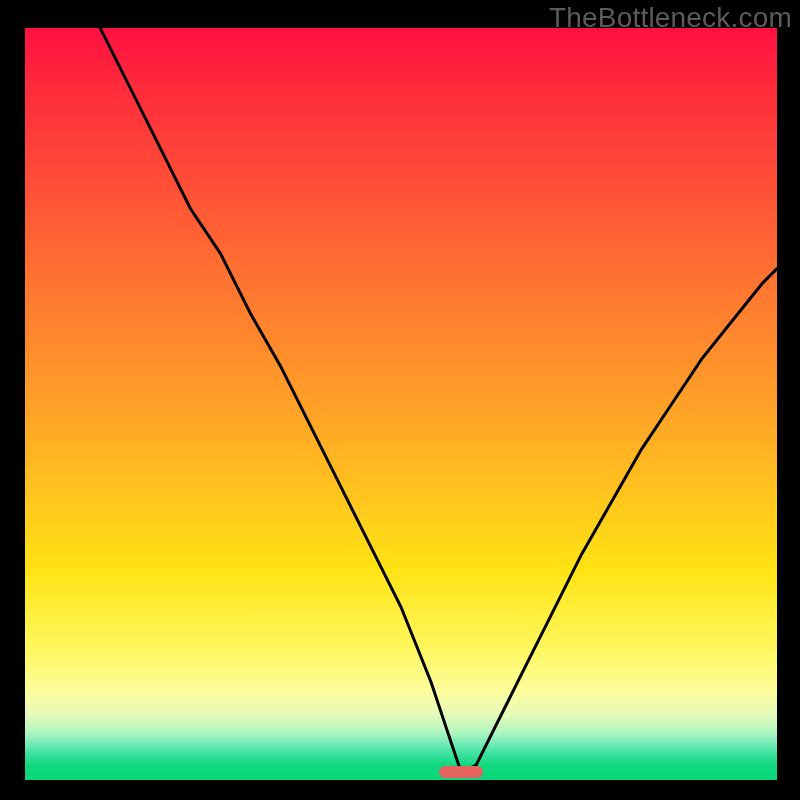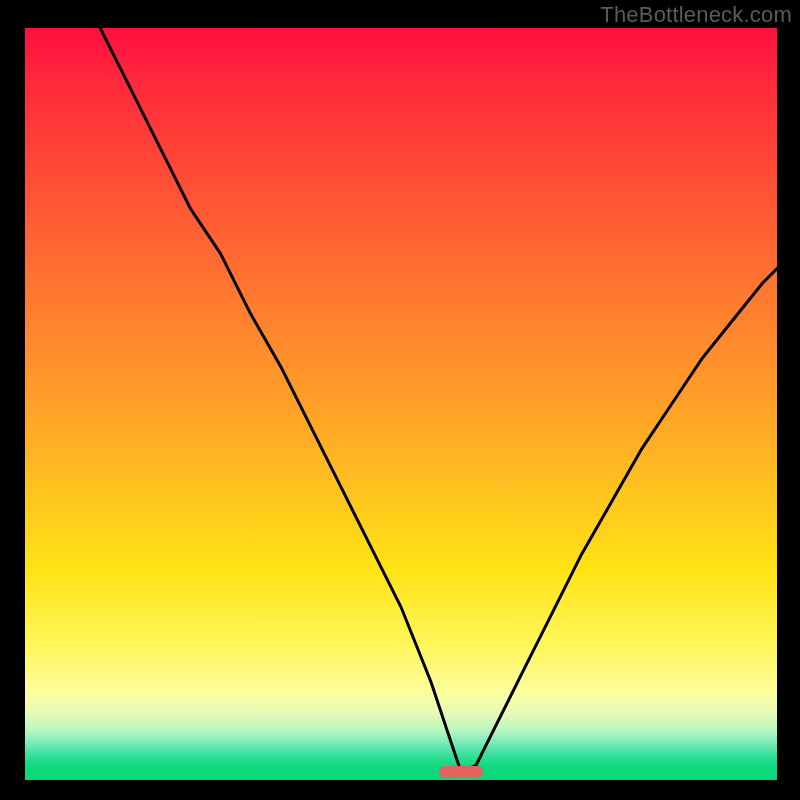--- a/index.html
+++ b/index.html
@@ -15,21 +15,21 @@
     position: relative;
     width: 800px;
     height: 800px;
     background: #000;
   }
   .watermark {
     position: absolute;
     top: 2px;
     right: 8px;
     color: #5b5b5b;
-    font-size: 22px;
+    font-size: 28px;
     font-family: Arial, Helvetica, sans-serif;
     letter-spacing: 0.2px;
     user-select: none;
   }
   .plot-outer {
     position: absolute;
     left: 25px;
     top: 28px;
     width: 752px;
     height: 752px;

